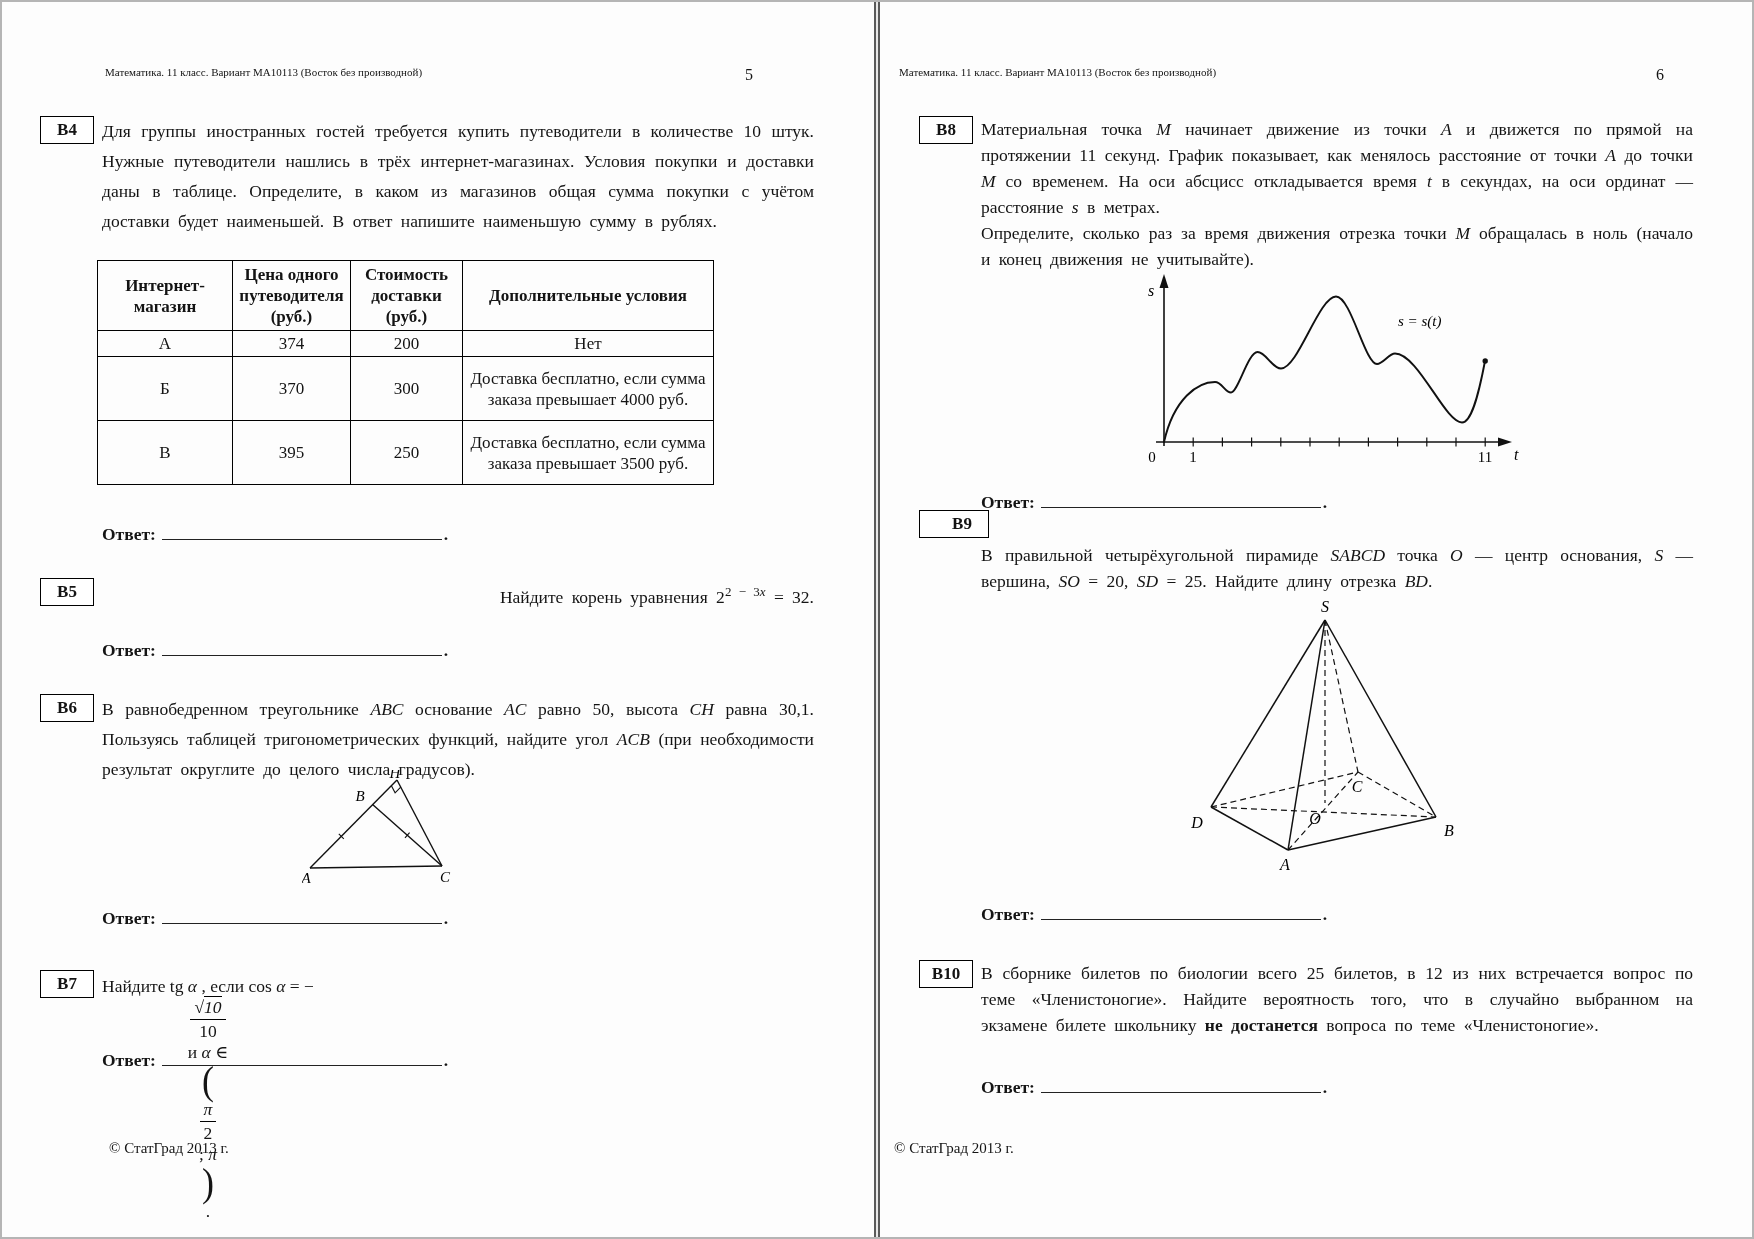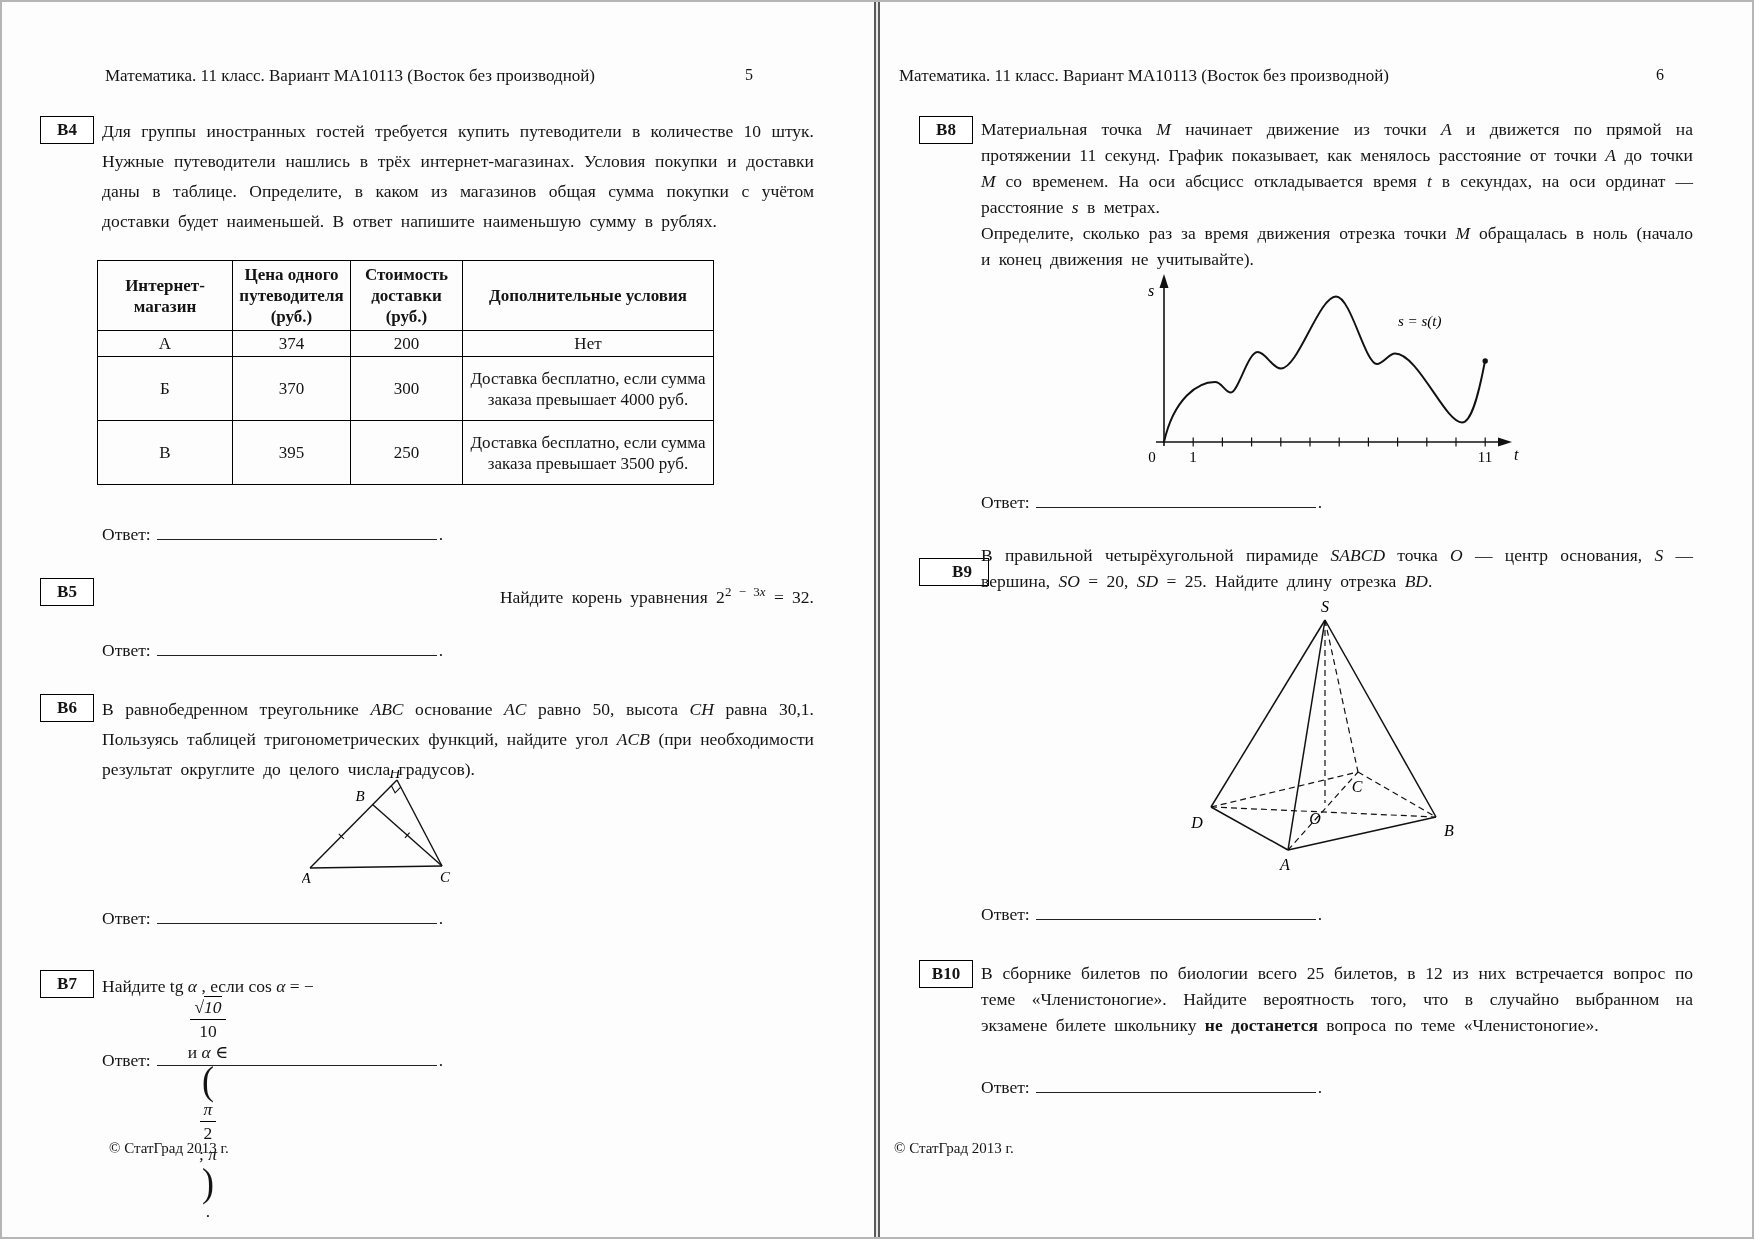--- a/index.html
+++ b/index.html
@@ -14,21 +14,21 @@
     overflow:hidden;
   }
   .divider{
     position:absolute;top:0;bottom:0;left:872px;width:6px;
     background:linear-gradient(to right,#5a5a5a 0 2px,#e8e8e8 2px 4px,#5a5a5a 4px 6px);
   }
   .page{position:absolute;top:0;height:100%;}
   .page-left{left:0;width:872px;}
   .page-right{left:878px;width:874px;}
   .blk{position:absolute;}
-  .hdr-title{font-size:17px;white-space:nowrap;}
+  .hdr-title{font-size:11px;white-space:nowrap;}
   .hdr-num{font-size:16px;}
   .plabel{
     position:absolute;
     min-width:42px;padding:0 5px;height:26px;
     border:1.6px solid #000;
     display:flex;align-items:center;justify-content:center;
     font-weight:bold;font-size:17px;
     background:#fff;
   }
   .prob-text{
@@ -40,21 +40,21 @@
   .seg-i{font-style:italic;}
   .seg-b{font-weight:bold;}
   .seg-sup{font-size:13px;position:relative;top:-7px;}
   .seg-supi{font-size:13px;position:relative;top:-7px;font-style:italic;}
   table.ptable{border-collapse:collapse;font-size:17px;table-layout:fixed;}
   table.ptable th,table.ptable td{
     border:1.4px solid #000;text-align:center;vertical-align:middle;
     padding:2px 6px;line-height:21px;
   }
   table.ptable th{font-weight:bold;}
-  .answer{display:flex;align-items:baseline;font-size:17.5px;}
+  .answer{display:flex;align-items:baseline;font-size:17.5px;font-weight:bold;}
   .ans-line{display:inline-block;width:280px;border-bottom:1.3px solid #222;height:15px;margin-left:6px;}
   .ans-period{margin-left:2px;}
   .formula{display:flex;align-items:center;font-size:17.5px;}
   .frac{display:inline-flex;flex-direction:column;align-items:center;margin:0 5px;font-size:17.5px;}
   .frac .num{display:block;border-bottom:1.4px solid #000;padding:0 4px 1px;font-style:italic;}
   .frac .den{display:block;padding-top:1px;}
   .radicand{border-top:1.4px solid #000;}
   .bigp{display:inline-block;font-size:36px;font-weight:400;transform:scaleY(1.1);margin:0 2px;line-height:1;}
   .footer{font-size:15px;}
   svg text{font-family:"Liberation Serif","DejaVu Serif",serif;}
@@ -227,21 +227,21 @@
       <text x="359" y="192" font-size="15" text-anchor="middle">11</text>
       <text x="272" y="56" font-size="15" class="fig-italic">s = s(t)</text>
     </svg>
 
     <div class="blk answer" style="top:490px;left:101px;">
       <span>Ответ:</span>
       <span class="ans-line"></span>
       <span class="ans-period">.</span>
     </div>
 
-    <div class="plabel" style="top:556px;left:39px;padding-left:21px;">В9</div>
+    <div class="plabel" style="top:508px;left:39px;padding-left:21px;">В9</div>
     <div class="blk prob-text lh26" style="top:540px;left:101px;width:712px;"><span>В правильной четырёхугольной пирамиде </span><span class="seg-i">SABCD</span><span> точка </span><span class="seg-i">O</span><span> — центр основания, </span><span class="seg-i">S</span><span> — вершина, </span><span class="seg-i">SO</span><span> = 20, </span><span class="seg-i">SD</span><span> = 25. Найдите длину отрезка </span><span class="seg-i">BD</span><span>.</span></div>
 
     <svg class="blk" style="top:596px;left:305px;" width="280" height="292" viewBox="0 0 280 292">
 
       <g stroke="#111" stroke-width="1.2" stroke-dasharray="6,4" fill="none">
         <path d="M140,22 L173,174"></path>
         <path d="M140,22 L140,205"></path>
         <path d="M26,209 L173,174"></path>
         <path d="M173,174 L251,219"></path>
         <path d="M26,209 L251,219"></path>

